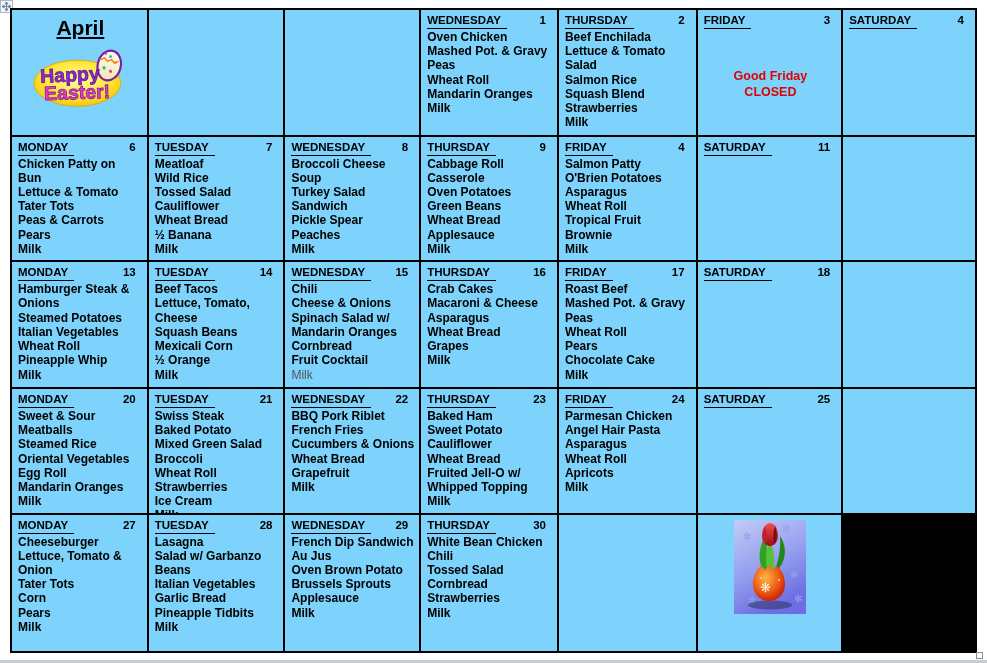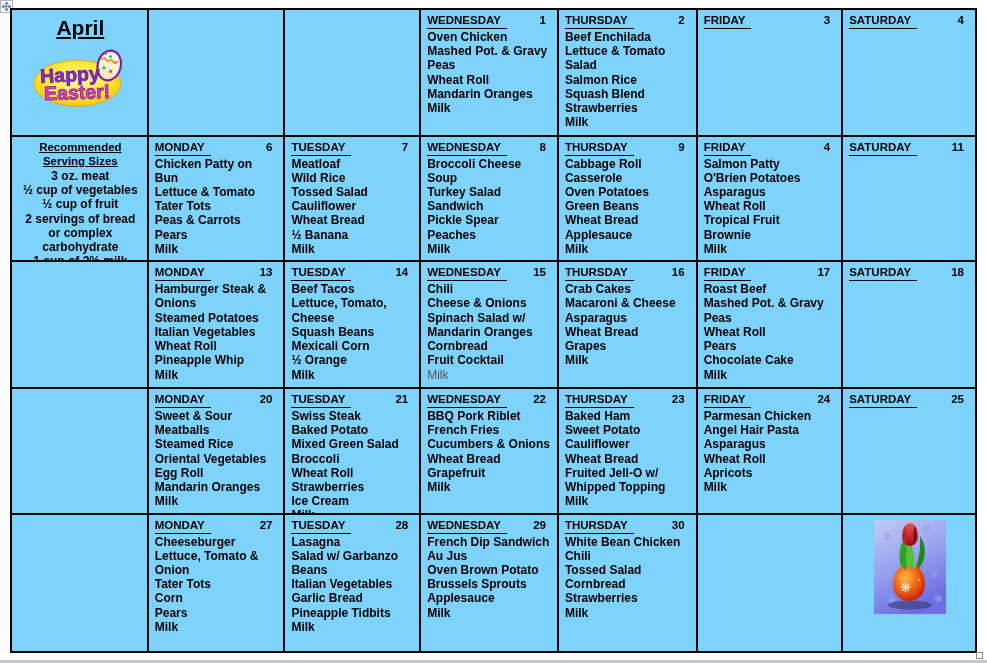--- a/index.html
+++ b/index.html
@@ -136,42 +136,33 @@
         <div class="item">Strawberries</div>
         <div class="item">Milk</div>
       </div>
   </div>
 
   <div class="cell">
     <div class="cell-head">
       <span class="day-label">FRIDAY</span>
       <span class="date-num">3</span>
     </div>
+    <div class="closed-note" style="color:#e00000;">
+      <div>Good Friday</div>
+      <div>CLOSED</div>
+    </div>
   </div>
 
   <div class="cell">
     <div class="cell-head">
       <span class="day-label">SATURDAY</span>
       <span class="date-num">4</span>
     </div>
   </div>
 
-  <div class="cell legend-cell">
-    <div class="legend-heading">Recommended</div>
-    <div class="legend-heading">Serving Sizes</div>
-    <div class="items">
-        <div class="item">3 oz. meat</div>
-        <div class="item">½ cup of vegetables</div>
-        <div class="item">½ cup of fruit</div>
-        <div class="item">2 servings of bread</div>
-        <div class="item">or complex</div>
-        <div class="item">carbohydrate</div>
-        <div class="item">1 cup of 2% milk</div>
-      </div>
-  </div>
 
   <div class="cell">
     <div class="cell-head">
       <span class="day-label">MONDAY</span>
       <span class="date-num">6</span>
     </div>
     <div class="items">
         <div class="item">Chicken Patty on</div>
         <div class="item">Bun</div>
         <div class="item">Lettuce &amp; Tomato</div>

